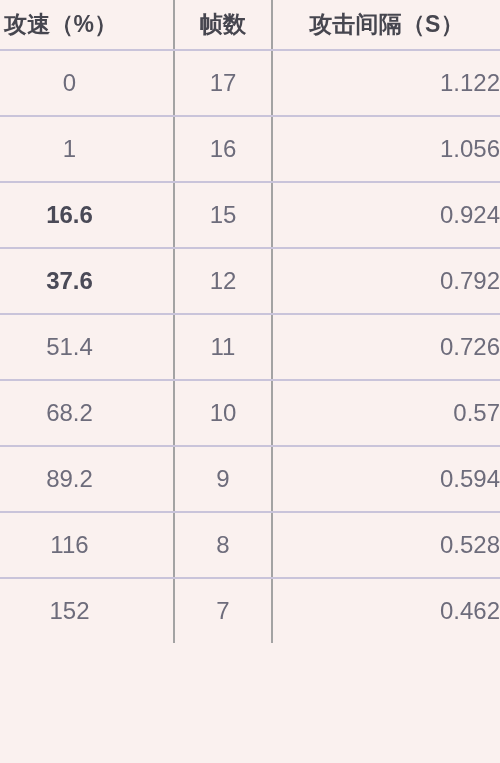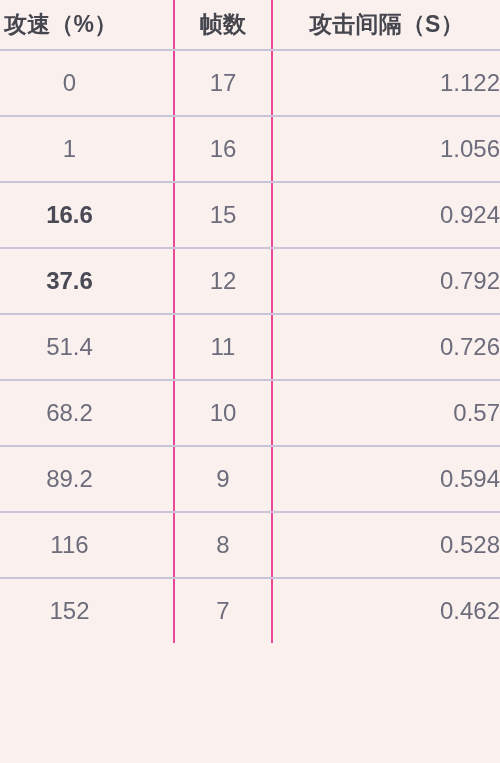--- a/index.html
+++ b/index.html
@@ -20,21 +20,21 @@
     border-collapse: collapse;
     table-layout: fixed;
     background: #faf1ef;
   }
   .stat-table col.c1 { width: 174px; }
   .stat-table col.c2 { width:  98px; }
   .stat-table col.c3 { width: 228px; }
 
   .stat-table th,
   .stat-table td {
-    border-right: 2px solid #ec4899;
+    border-right: 2px solid #a3a3a3;
     border-bottom: 2px solid #c9c4da;
     padding: 0;
     background: #faf1ef;
   }
   .stat-table th:last-child,
   .stat-table td:last-child {
     border-right: none;
   }
   .stat-table tbody tr:last-child td {
     border-bottom: none;

